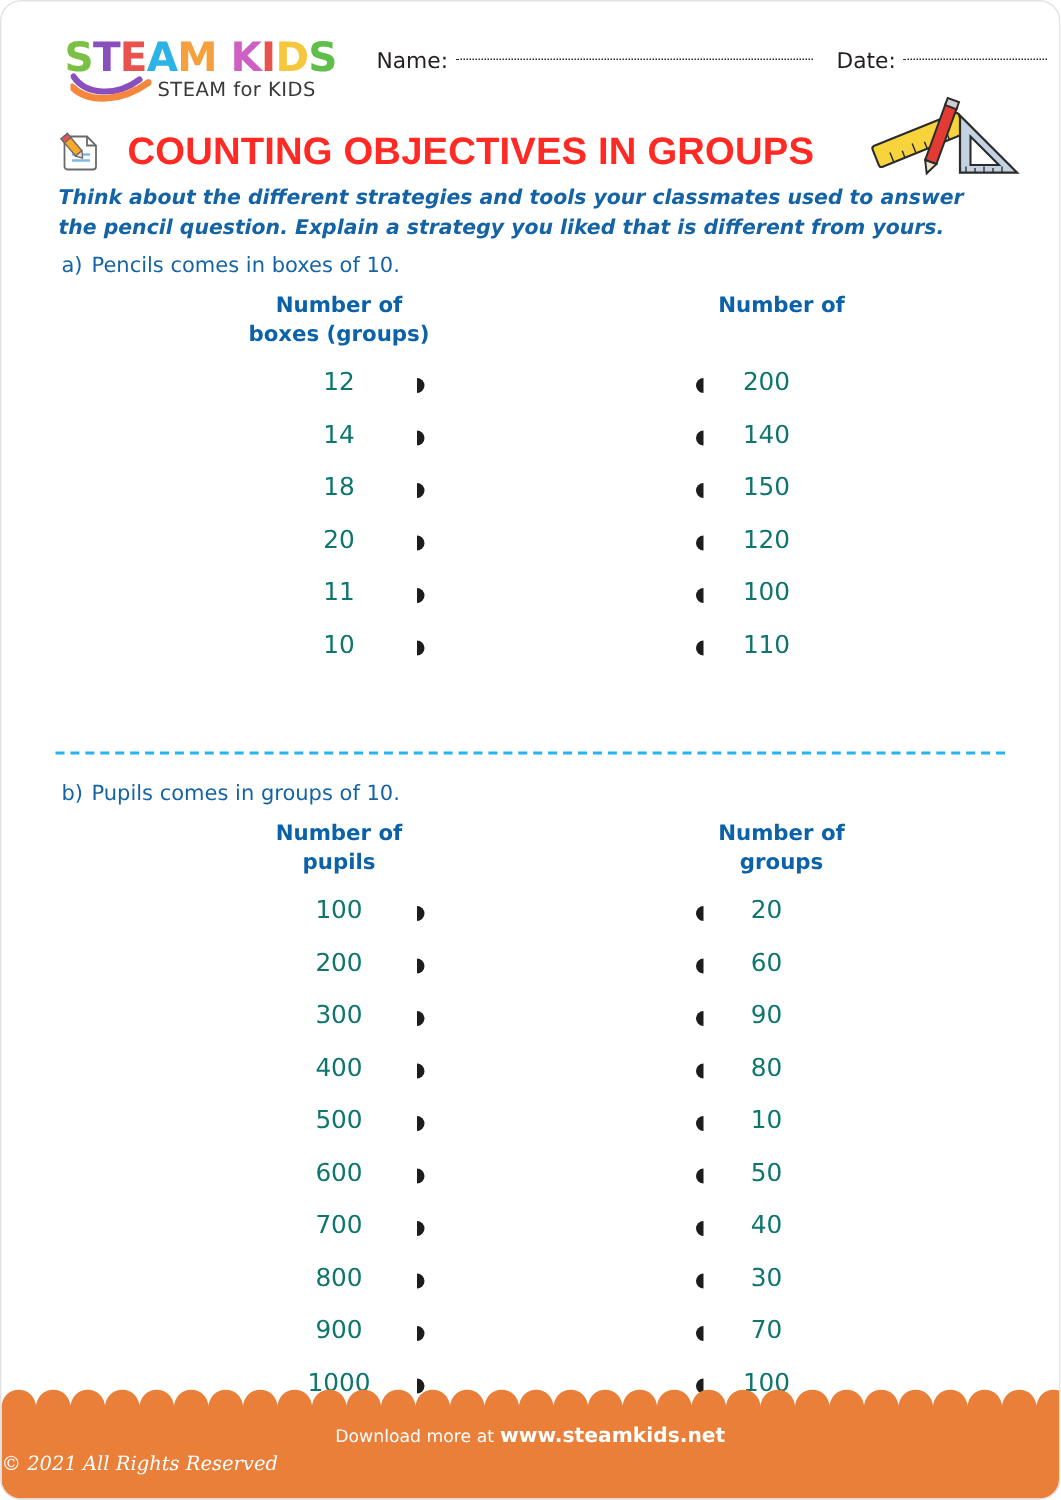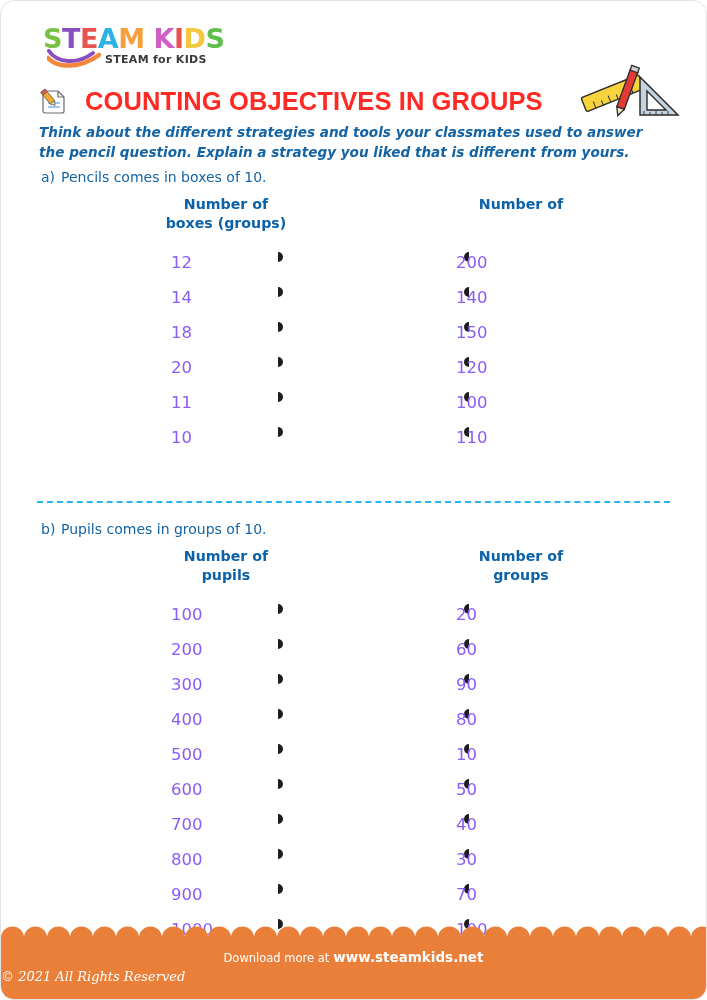--- a/index.html
+++ b/index.html
@@ -57,22 +57,22 @@
     left: 4px;
     top: 24px;
     width: 54px;
     height: 22px;
   }
   .logo-tagline {
     position: absolute;
     left: 62px;
     top: 30px;
     font-family: "DejaVu Sans", sans-serif;
-    font-weight: 700;
-    font-size: 11px;
+    font-weight: 400;
+    font-size: 13px;
     letter-spacing: 0.3px;
     color: #3a3a3a;
     white-space: nowrap;
   }
 
   .namedate {
     position: absolute;
     left: 250px;
     top: 10px;
     right: 20px;
@@ -172,22 +172,23 @@
   .rows { position: absolute; top: 70px; left: 0; right: 0; }
 
   .row {
     position: relative;
     height: 35px;
   }
   .row .val {
     position: absolute;
     font-family: "DejaVu Sans", sans-serif;
     font-size: 16.5px;
-    color: #8b5cf6;
-    top: 14px;
+    color: #0f766e;
+    top: 6px;
+    text-align: center;
   }
   .row .val.left  { left: 170px; width: 110px; }
   .row .val.right { left: 455px; width: 110px; }
 
   
   .marker-dot {
     position: absolute;
     top: 13px;
     width: 5px;
     height: 10px;
@@ -261,20 +262,23 @@
 
     <div class="logo">
       <div class="logo-word" id="logo-word"><span style="color: rgb(122, 193, 67);">S</span><span style="color: rgb(138, 79, 191);">T</span><span style="color: rgb(232, 83, 78);">E</span><span style="color: rgb(43, 179, 230);">A</span><span style="color: rgb(245, 160, 60);">M</span><span style="width: 9px;"></span><span style="color: rgb(207, 95, 196);">K</span><span style="color: rgb(232, 83, 78);">I</span><span style="color: rgb(245, 199, 60);">D</span><span style="color: rgb(95, 191, 74);">S</span></div>
       <svg class="logo-swoosh" viewBox="0 0 54 22">
         <path d="M2 4 C10 16, 30 18, 46 6" stroke="#8a4fbf" stroke-width="4" fill="none" stroke-linecap="round"></path>
         <path d="M1 11 C12 22, 34 21, 52 8" stroke="#f5873c" stroke-width="4.5" fill="none" stroke-linecap="round"></path>
       </svg>
       <div class="logo-tagline">STEAM for KIDS</div>
     </div>
 
+    <div class="namedate">
+      <span class="nd-label">Name:</span><span class="nd-rule name"></span><span class="nd-gap"></span><span class="nd-label">Date:</span><span class="nd-rule date"></span>
+    </div>
   </div>
 
   <div class="title-row">
     <svg class="note-icon" viewBox="0 0 34 34">
       <path d="M6 7 h15 l6 6 v14 a2 2 0 0 1 -2 2 h-17 a2 2 0 0 1 -2 -2 z" fill="#ffffff" stroke="#6a6a6a" stroke-width="1.2"></path>
       <path d="M21 7 v6 h6" fill="none" stroke="#6a6a6a" stroke-width="1.2"></path>
       <line x1="11" y1="19" x2="23" y2="19" stroke="#7fb7e8" stroke-width="1.6"></line>
       <line x1="11" y1="23" x2="23" y2="23" stroke="#7fb7e8" stroke-width="1.6"></line>
       <g transform="rotate(-40 14 13)">
         <rect x="9" y="3" width="5.5" height="15" fill="#f6a92b" stroke="#6a6a6a" stroke-width="0.9"></rect>

